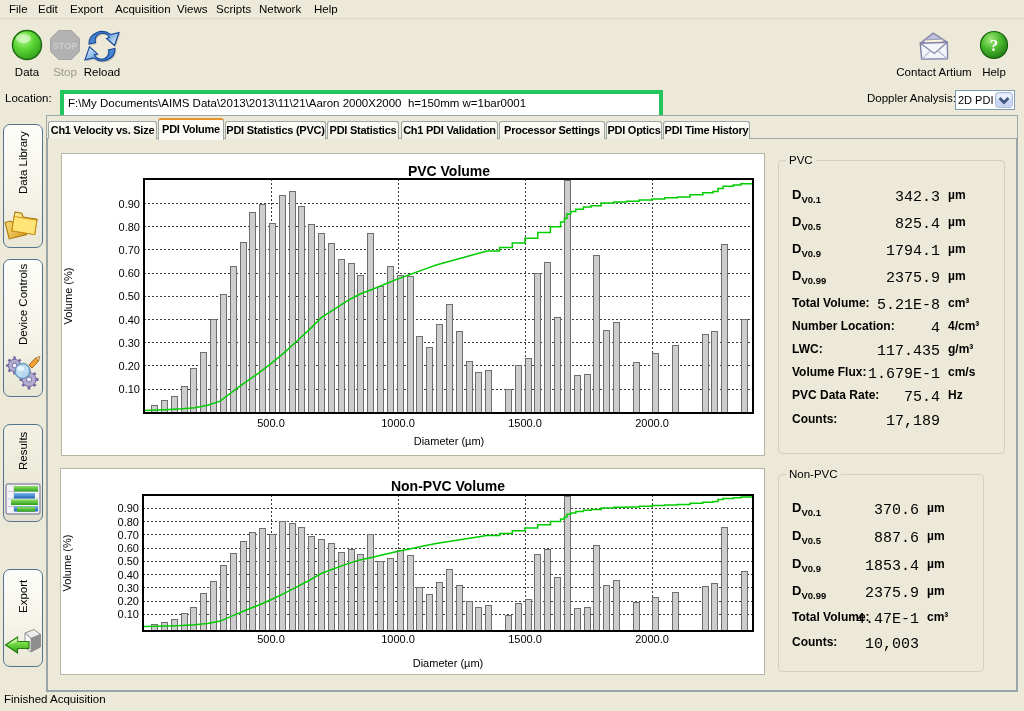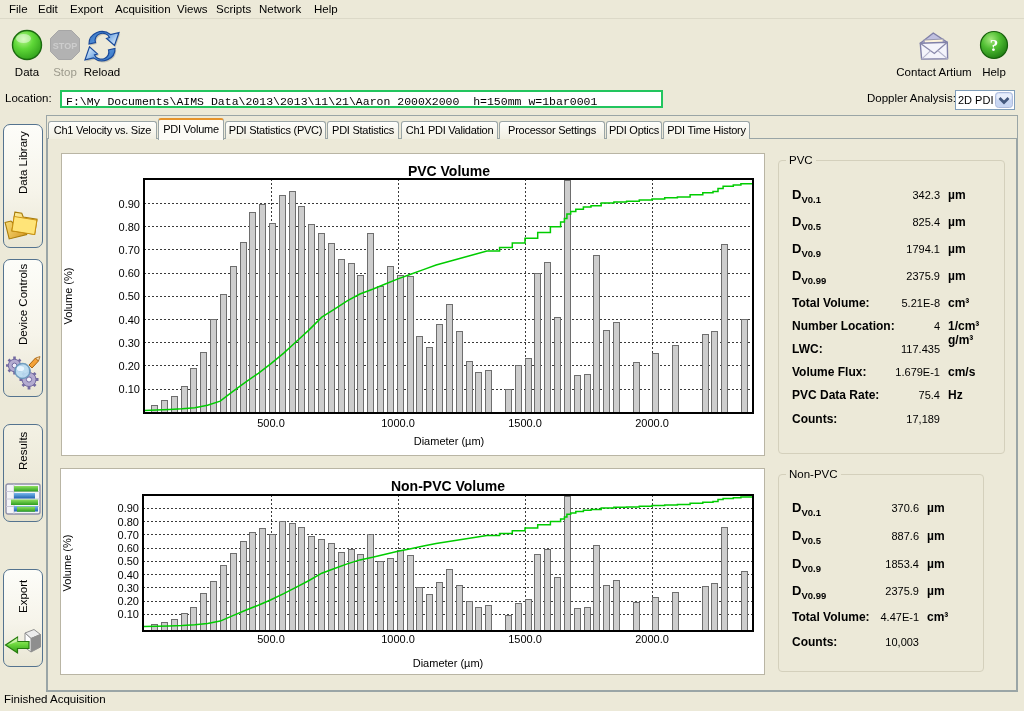--- a/index.html
+++ b/index.html
@@ -1,39 +1,39 @@
 <!DOCTYPE html>
 <html><head><meta charset="utf-8"><style>
 * { margin:0; padding:0; box-sizing:border-box; }
 html,body { width:1024px; height:711px; overflow:hidden; background:#ece9d8;
   font-family:"Liberation Sans", sans-serif; color:#000; position:relative; }
 #menubar { position:absolute; left:0; top:0; width:1024px; height:19px;
   border-bottom:1px solid #dcd9c8; font-size:11.5px; }
 #toolbar { position:absolute; left:0; top:19px; width:1024px; height:66px; }
 .tlabel { position:absolute; top:47px; font-size:11.5px; text-align:center; }
 #locrow { position:absolute; left:0; top:85px; width:1024px; height:30px; }
-#locfield { position:absolute; left:60px; top:5px; width:603px; height:18px;
-  background:#fff; border:2px solid #22c55e; font-size:11.5px; line-height:19px;
-  padding-left:4px; white-space:nowrap; overflow:hidden;font-family:Liberation Mono, monospace; }
+#locfield { position:absolute; left:60px; top:5px; width:603px; height:32px;
+  background:#fff; border:4px solid #22c55e; font-size:11.5px; line-height:19px;
+  padding-left:4px; white-space:nowrap; overflow:hidden; }
 #combo { position:absolute; left:955px; top:5px; width:60px; height:20px;
   background:#fff; border:1px solid #7f9db9; font-size:11px; line-height:18px; padding-left:2px; }
 #frame { position:absolute; left:46px; top:115px; width:972px; height:577px;
   border:1px solid #9aa5a6; background:#ece9d8; }
 #page { position:absolute; left:47px; top:138px; width:970px; height:553px;
   border:1px solid #9aa5a6; background:#ece9d8; }
 .tab { position:absolute; top:121px; height:18px; background:linear-gradient(180deg,#fefefb,#f0eee1);
   border:1px solid #9aa5a6; border-bottom:none; border-radius:3px 3px 0 0;
-  font-size:11px; letter-spacing:-0.25px; text-align:center; line-height:17px; z-index:3; white-space:nowrap; overflow:hidden; }
+  font-size:11px; letter-spacing:-0.25px; text-align:center; line-height:17px; z-index:3; white-space:nowrap; overflow:hidden;font-weight:bold; }
 .tab.active { top:118px; height:22px; background:#fcfbf6; line-height:19px;
   border-top:2.5px solid #e5932c; z-index:4; }
 .white { position:absolute; background:#fff; border:1px solid #b9b5a4; }
 .gbox { position:absolute; border:1px solid #d4d0bc; border-radius:4px; }
 .gcap { position:absolute; top:-7px; left:7px; background:#ece9d8; padding:0 3px; font-size:11.5px; }
 .lbl { position:absolute; font-weight:bold; font-size:12px; white-space:nowrap; }
-.val { position:absolute; font-size:11px; }
+.val { position:absolute; font-size:15px;font-family:Liberation Mono, monospace; }
 .unit { position:absolute; font-weight:bold; font-size:12px; }
 .sbtn { position:absolute; left:3px; width:40px; border:1.5px solid #54738f; border-radius:7px; }
 .stxt { writing-mode:vertical-rl; transform:rotate(180deg); font-size:11.5px;
   display:flex; align-items:center; justify-content:center; width:100%; padding-top:6px; white-space:nowrap; }
 .sicon { display:flex; justify-content:center; }
 #statusbar { position:absolute; left:0; top:693px; width:1024px; height:18px;
   font-size:11.5px; padding-left:4px; line-height:13px; }
 </style></head><body>
 
 <div id="menubar">
@@ -414,24 +414,24 @@
 <div class="val" style="top:243px;right:84px">1794.1</div>
 <div class="unit" style="top:242px;left:948px">µm</div>
 <div class="lbl" style="top:268px;left:792px"><span style="font-size:13px">D</span><span style="font-size:9.5px;position:relative;top:4px">V0.99</span></div>
 <div class="val" style="top:270px;right:84px">2375.9</div>
 <div class="unit" style="top:269px;left:948px">µm</div>
 <div class="lbl" style="top:296px;left:792px">Total Volume:</div>
 <div class="val" style="top:297px;right:84px">5.21E-8</div>
 <div class="unit" style="top:296px;left:948px">cm³</div>
 <div class="lbl" style="top:319px;left:792px">Number Location:</div>
 <div class="val" style="top:320px;right:84px">4</div>
-<div class="unit" style="top:319px;left:948px">1/cm³</div>
+<div class="unit" style="top:319px;left:948px">4/cm³</div>
 <div class="lbl" style="top:342px;left:792px">LWC:</div>
 <div class="val" style="top:343px;right:84px">117.435</div>
-<div class="unit" style="top:333px;left:948px">g/m³</div>
+<div class="unit" style="top:342px;left:948px">g/m³</div>
 <div class="lbl" style="top:365px;left:792px">Volume Flux:</div>
 <div class="val" style="top:366px;right:84px">1.679E-1</div>
 <div class="unit" style="top:365px;left:948px">cm/s</div>
 <div class="lbl" style="top:388px;left:792px">PVC Data Rate:</div>
 <div class="val" style="top:389px;right:84px">75.4</div>
 <div class="unit" style="top:388px;left:948px">Hz</div>
 <div class="lbl" style="top:412px;left:792px">Counts:</div>
 <div class="val" style="top:413px;right:84px">17,189</div>
 <div class="lbl" style="top:500px;left:792px"><span style="font-size:13px">D</span><span style="font-size:9.5px;position:relative;top:4px">V0.1</span></div>
 <div class="val" style="top:502px;right:105px">370.6</div>

